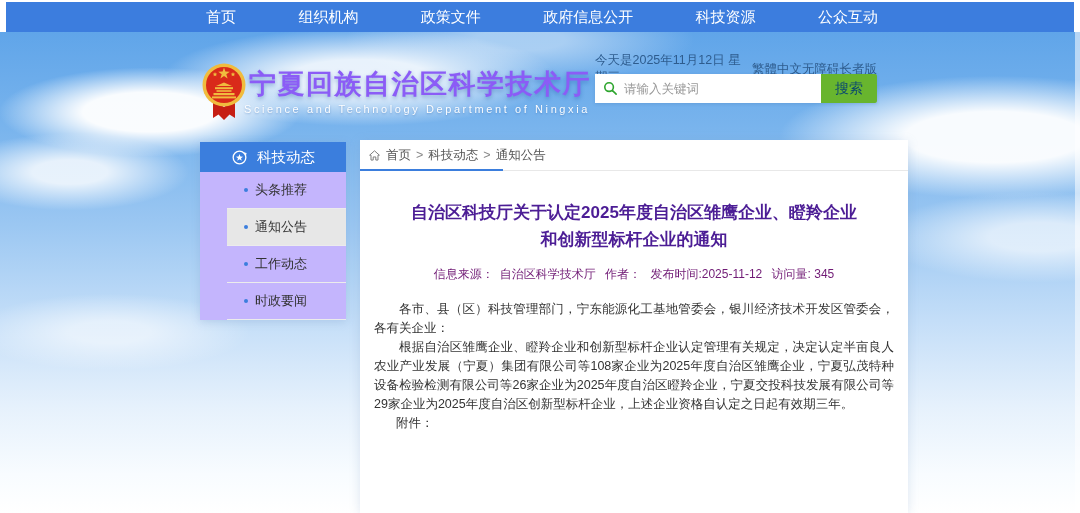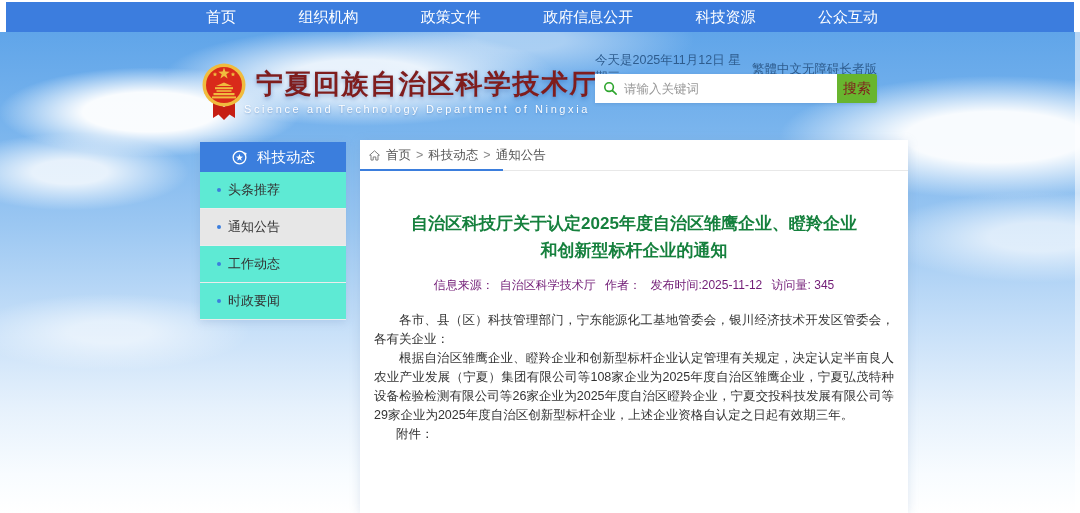--- a/index.html
+++ b/index.html
@@ -23,69 +23,69 @@
       radial-gradient(ellipse 170px 55px at 70px 140px,  rgba(255,255,255,.8)  22%, rgba(255,255,255,0) 70%),
       radial-gradient(ellipse 300px 85px at 995px 105px, rgba(255,255,255,.95) 30%, rgba(255,255,255,0) 72%),
       radial-gradient(ellipse 230px 65px at 1040px 205px,rgba(255,255,255,.65) 22%, rgba(255,255,255,0) 70%),
       radial-gradient(ellipse 200px 55px at 110px 300px, rgba(255,255,255,.55) 20%, rgba(255,255,255,0) 70%),
       radial-gradient(ellipse 250px 60px at 520px 8px,   rgba(255,255,255,.45) 18%, rgba(255,255,255,0) 70%),
       linear-gradient(180deg,#60a5e9 0%, #79b4ed 20%, #9bc7f2 40%, #c4def8 60%, #e6f1fc 78%, #f8fcff 92%, #ffffff 100%);
   }
 
   
   .emblem { position:absolute; left:201px; top:60px; width:46px; height:62px; z-index:3; }
-  .site-title { position:absolute; left:256px; top:66px; z-index:3; color:#7f1d1d;
+  .site-title { position:absolute; left:249px; top:66px; z-index:3; color:#8b5cf6;
     font-size:27px; font-weight:bold; letter-spacing:1.5px;
     text-shadow:0 2px 4px rgba(25,80,160,.4); white-space:nowrap; }
   .site-subtitle { position:absolute; left:244px; top:103px; z-index:3;
     color:rgba(255,255,255,.96); font-size:11px; letter-spacing:2.6px;
     text-shadow:0 1px 2px rgba(25,80,160,.35); white-space:nowrap; }
 
   .top-meta { position:absolute; left:595px; top:52px; width:282px; z-index:3;
     display:flex; align-items:center; font-size:12.5px; color:#2e5c8e; }
   .top-meta .date { flex:1; }
   .top-meta a { color:#2e5c8e; text-decoration:none; cursor:pointer; white-space:nowrap; }
 
   .search-bar { position:absolute; left:595px; top:74px; width:282px; height:29px; z-index:3;
     display:flex; box-shadow:0 1px 3px rgba(60,110,170,.25); }
   .search-input-wrap { flex:1; background:#fff; display:flex; align-items:center; padding-left:8px; }
   .search-input-wrap svg { flex:0 0 auto; margin-right:6px; }
   .search-input { border:none; outline:none; flex:1; font-size:12.5px; color:#4c1d95;
     background:transparent; height:100%; font-family:inherit; }
   .search-input::placeholder { color:#999; }
-  .search-btn { width:40px; border:none; background:#68b52e; color:#7f1d1d; font-size:14px;
+  .search-btn { width:56px; border:none; background:#68b52e; color:#0c4a6e; font-size:14px;
     cursor:pointer; border-radius:0 2px 2px 0; font-family:inherit; }
 
   
   .sidebar { position:absolute; left:200px; top:142px; width:146px; z-index:3;
     box-shadow:0 2px 8px rgba(110,145,190,.25); }
   .side-header { height:30px; background:#3b7edd; color:#fff; font-size:14.5px;
     display:flex; align-items:center; justify-content:center; gap:9px; }
-  .side-list { background:#5eead4; }
+  .side-list { background:#c4b5fd;padding-left:27px; }
   .side-item { position:relative; height:37px; display:flex; align-items:center;
     padding-left:17px; font-size:13px; color:#333; cursor:pointer;
     border-bottom:1px solid #ececec; }
   .side-item .dot { width:4px; height:4px; border-radius:50%; background:#3b7edd;
     margin-right:7px; flex:0 0 auto; }
   .side-item.active { background:#e7e7e7; }
 
   
   .content { position:absolute; left:360px; top:140px; width:548px; height:373px;
     background:#fff; z-index:2; box-shadow:0 2px 10px rgba(110,145,190,.22); }
   .breadcrumb { position:relative; height:31px; display:flex; align-items:center;
     gap:5px; padding:0 8px; font-size:12.5px; color:#555;
     border-bottom:1px solid #e8e8e8; }
   .breadcrumb a { color:#555; text-decoration:none; cursor:pointer; }
   .breadcrumb .sep { color:#888; }
   .crumb-underline { position:absolute; left:0; bottom:-1px; width:143px; height:2px;
     background:#3b7edd; }
 
   .article { padding:0 14px; }
-  .article-title { margin-top:39px; text-align:center; font-size:17px; font-weight:bold;
-    color:#15803d; line-height:27px; }
+  .article-title { margin-top:28px; text-align:center; font-size:17px; font-weight:bold;
+    color:#4c1d95; line-height:27px; }
   .article-meta { margin-top:13px; text-align:center; font-size:12px; color:#701a75; }
   .article-meta span { margin:0 3px; }
   .article-body { margin-top:17px; font-size:12.5px; color:#333; line-height:19px;
     text-align:justify; }
   .article-body p { text-indent:2em; }
   .attachments { display:flex; font-size:12.5px; line-height:18px;
     color:#333; padding-left:22px; }
   .attachments .att-label { flex:0 0 auto; }
   .attachments a { display:block; color:#333; text-decoration:none; cursor:pointer; }
 

